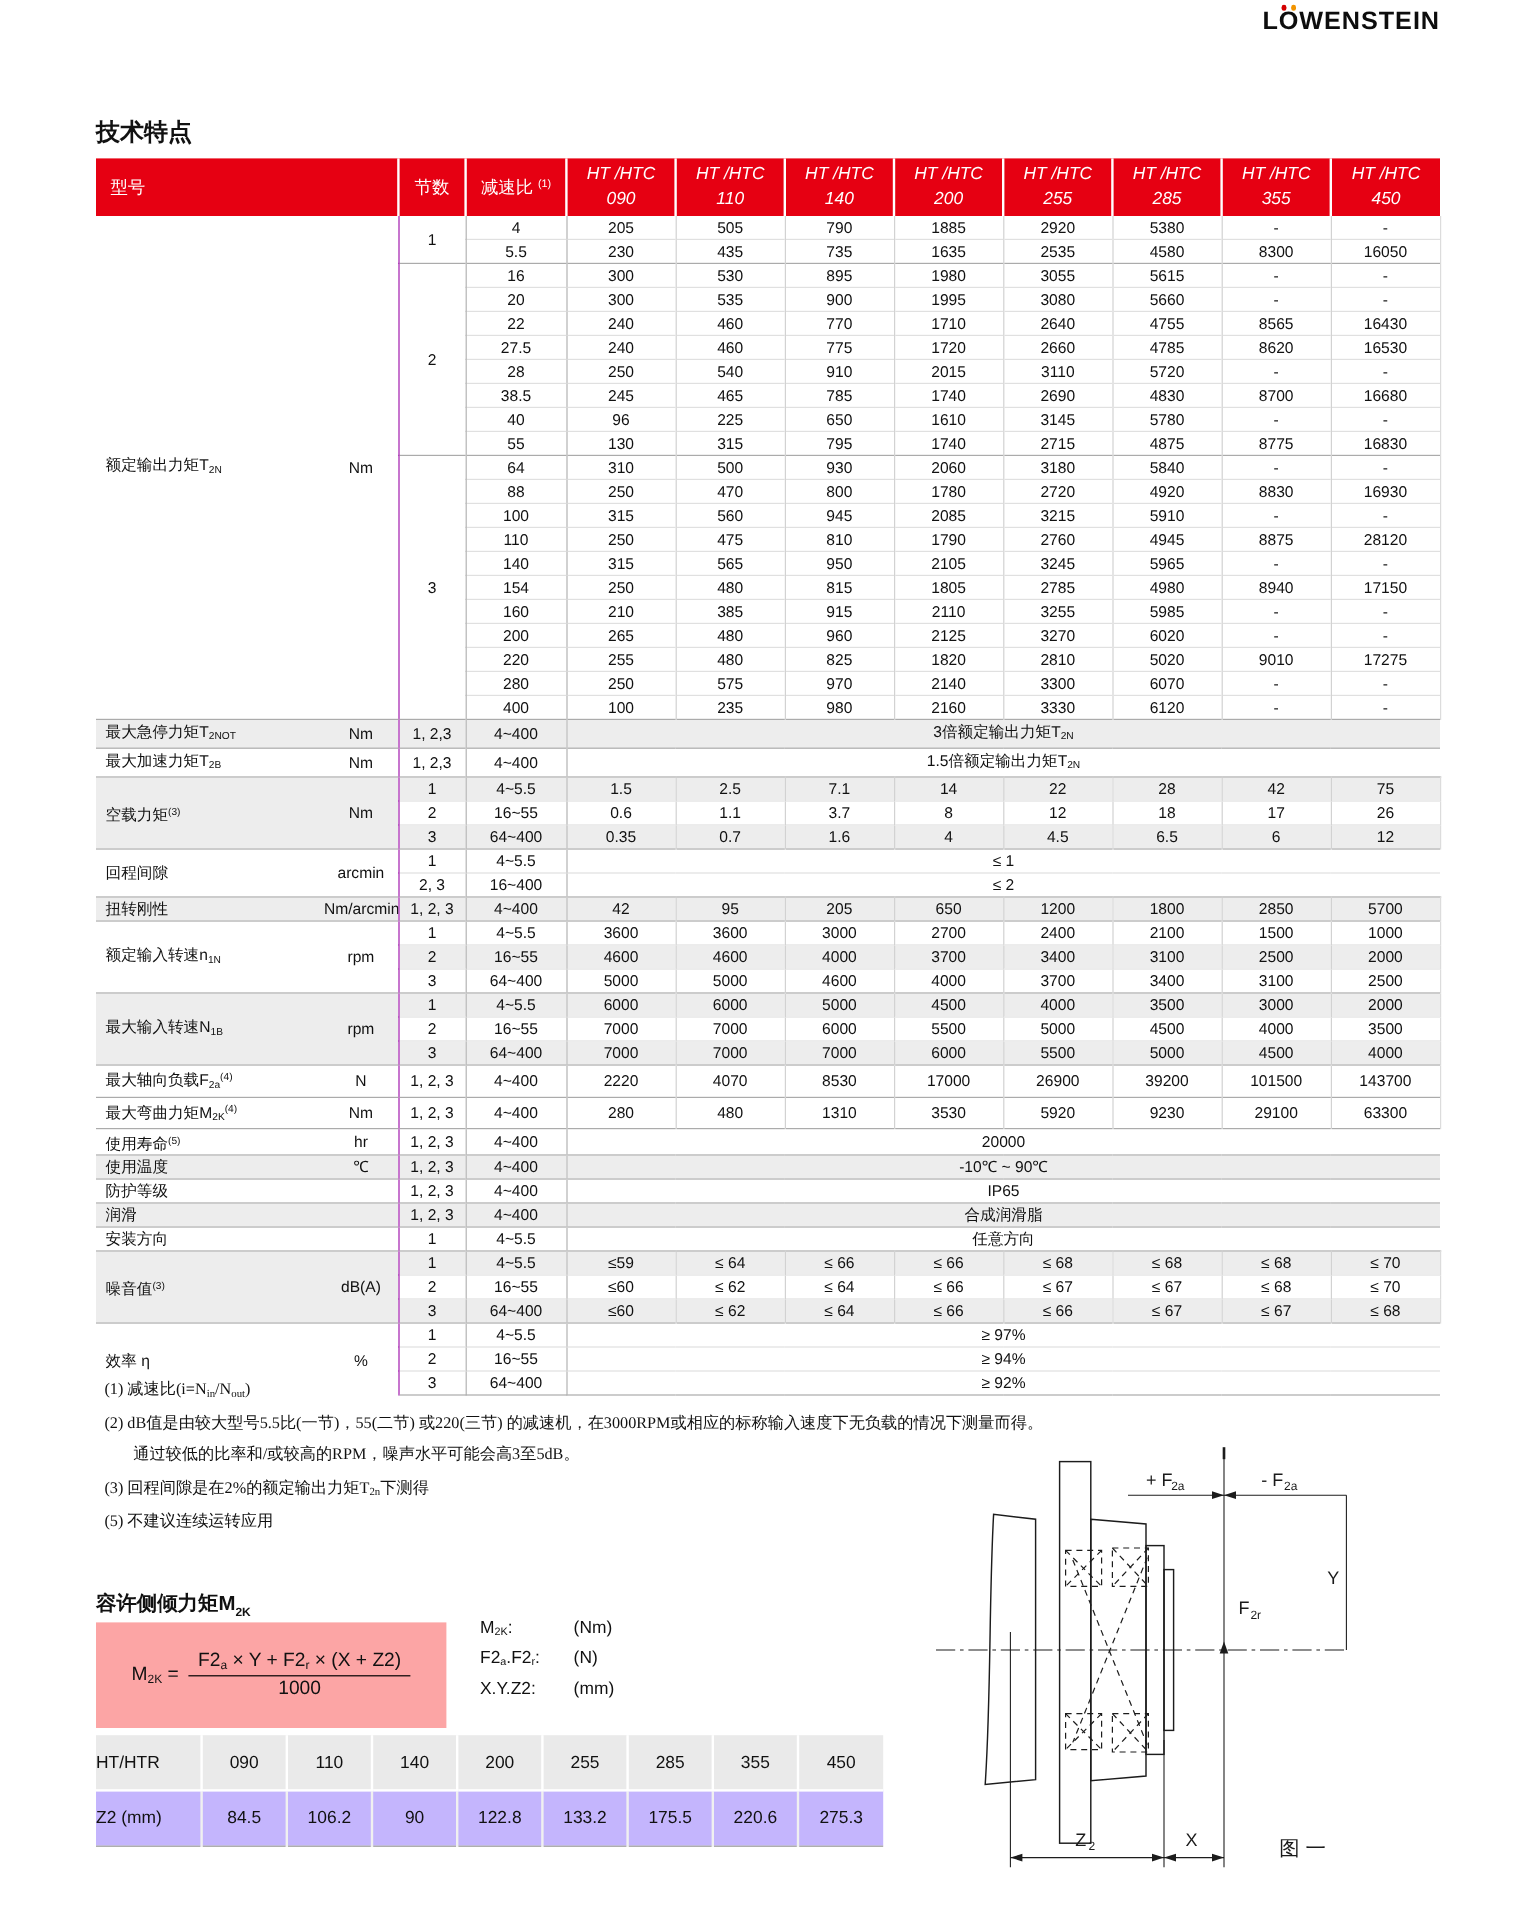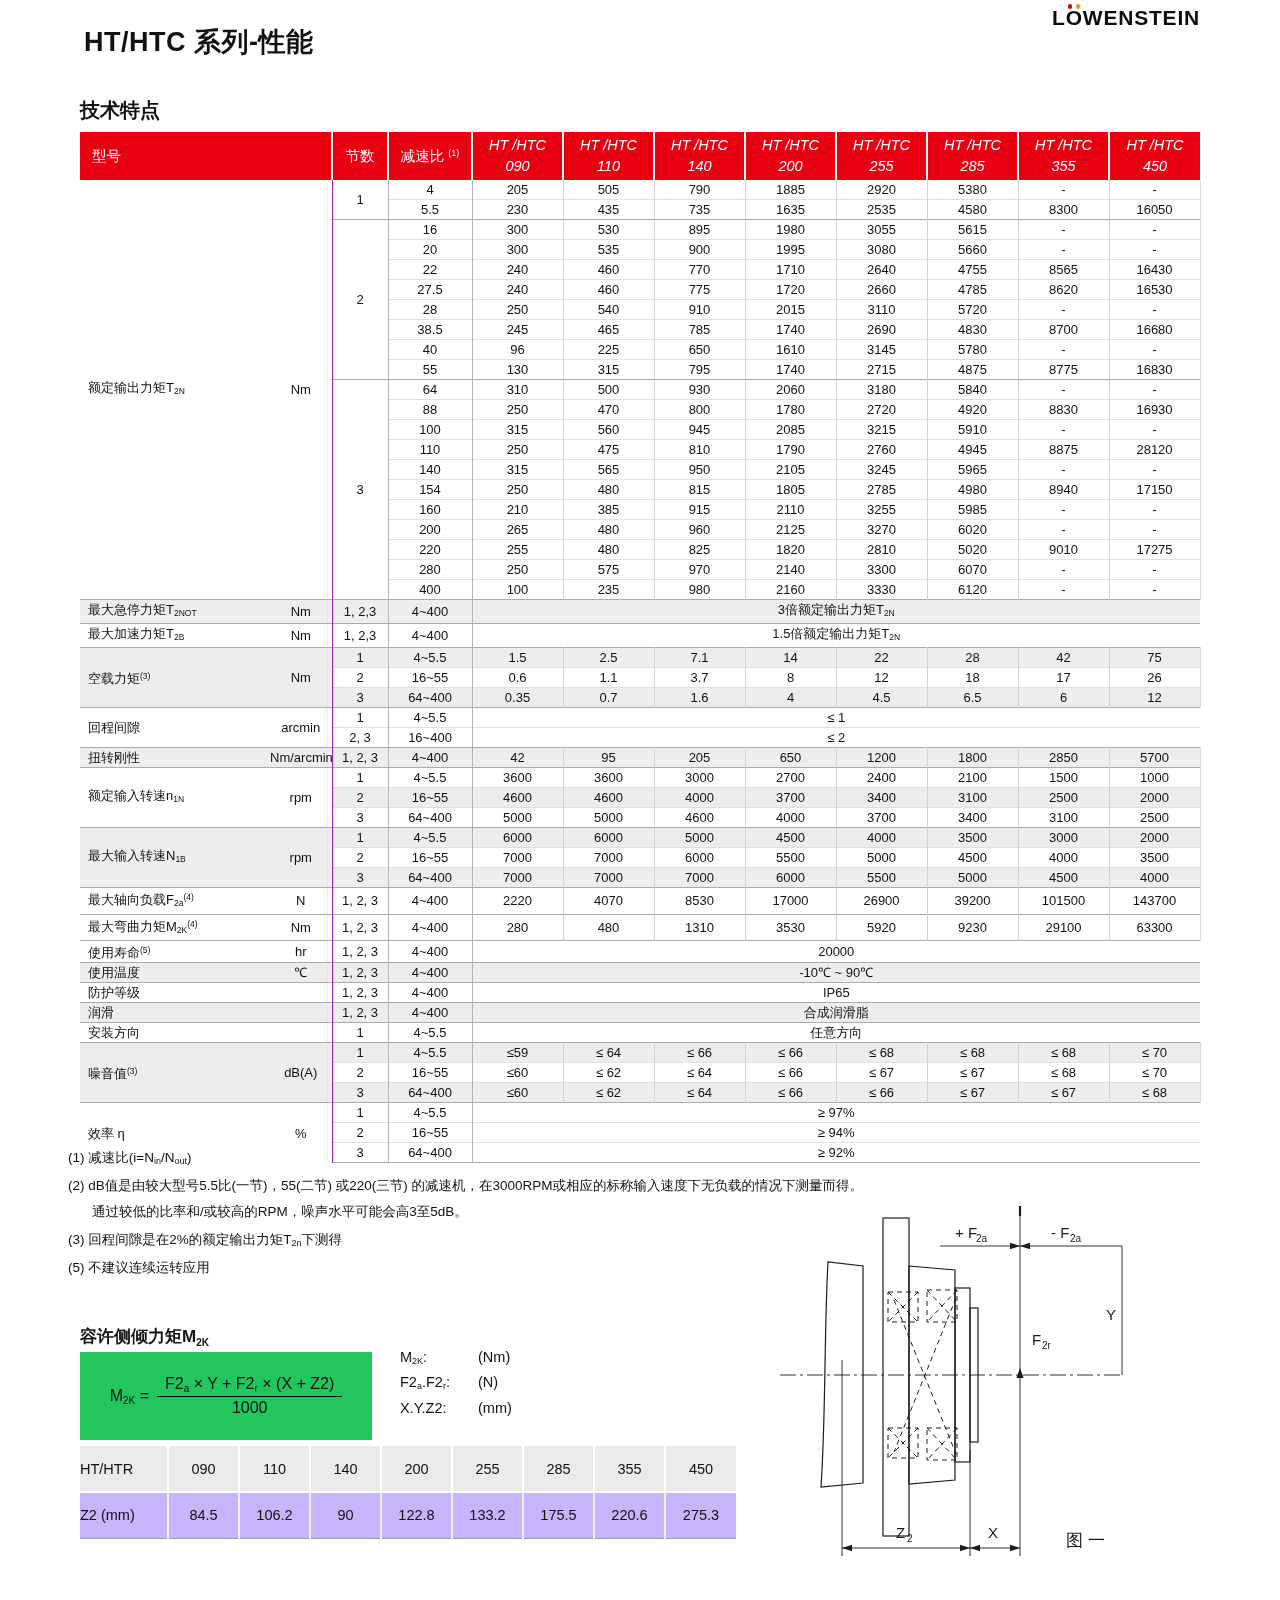--- a/index.html
+++ b/index.html
@@ -34,30 +34,30 @@
   .spec .c-val   { border-right: 1px solid #d2d2d2; }
   .spec .c-val:last-child { border-right: 1px solid #dcdcdc; }
   .spec tr.r-sub  > td { border-top: 1px solid #e0e0e0; }
   .spec tr.r-group> td { border-top: 1px solid #ababab; }
   .spec tr.gray { background: #ededed; }
   .spec tr.last > td { border-bottom: 1px solid #ababab; }
   .spec sub { font-size: 8.5px; vertical-align: -0.25em; }
   .spec sup { font-size: 8.5px; vertical-align: 0.5em; }
 
   
-  .footnotes { position: absolute; left: 68px; top: 1148px; width: 1010px; font-size: 13.5px; line-height: 1.55; }
+  .footnotes { position: absolute; left: 87px; top: 1148px; width: 1010px; font-size: 13.5px; line-height: 1.55; font-family: Liberation Serif, serif; }
   .footnotes p { margin: 0 0 7px 0; }
   .footnotes p.fn-indent { padding-left: 24px; margin-top: -2px; }
   .footnotes sub { font-size: 9px; vertical-align: -0.2em; }
 
   
   .m2k-heading { position: absolute; left: 80px; top: 1325px; font-size: 17px; font-weight: 700; }
   .m2k-heading sub { font-size: 10px; }
   .formula-box { position: absolute; left: 80px; top: 1352px; width: 292px; height: 88px;
-                 background: #22c55e; display: flex; align-items: center; justify-content: center;
+                 background: #fca5a5; display: flex; align-items: center; justify-content: center;
                  font-size: 16px; gap: 8px; }
   .formula-box sub { font-size: 10px; vertical-align: -0.25em; }
   .frac { display: inline-flex; flex-direction: column; align-items: center; }
   .frac .num { padding: 0 8px 3px 8px; border-bottom: 1.6px solid #000; }
   .frac .den { padding-top: 2px; }
   .m2k-legend { position: absolute; left: 400px; top: 1345px; font-size: 14.5px; line-height: 1.75; }
   .m2k-legend .lg-row { display: flex; }
   .m2k-legend .lg-k { width: 78px; }
   .m2k-legend sub { font-size: 9px; vertical-align: -0.2em; }
 
@@ -78,21 +78,20 @@
 </style>
 </head>
 <body>
 
 <div class="page">
 
   <div class="logo">
     <span>L</span><span class="logo-o"><span>O</span><span class="dot dot-l" style="background: rgb(212, 0, 0);"></span><span class="dot dot-r" style="background: rgb(242, 148, 0);"></span></span><span>WENSTEIN</span>
   </div>
 
-  <h1 class="page-title">HT/HTC 系列-性能</h1>
   <h2 class="section-heading">技术特点</h2>
 
   <table class="spec">
     <colgroup>
       <col style="width:190px">
         <col style="width:62px">
         <col style="width:56px">
         <col style="width:84px">
       <col style="width:91px">
         <col style="width:91px">

